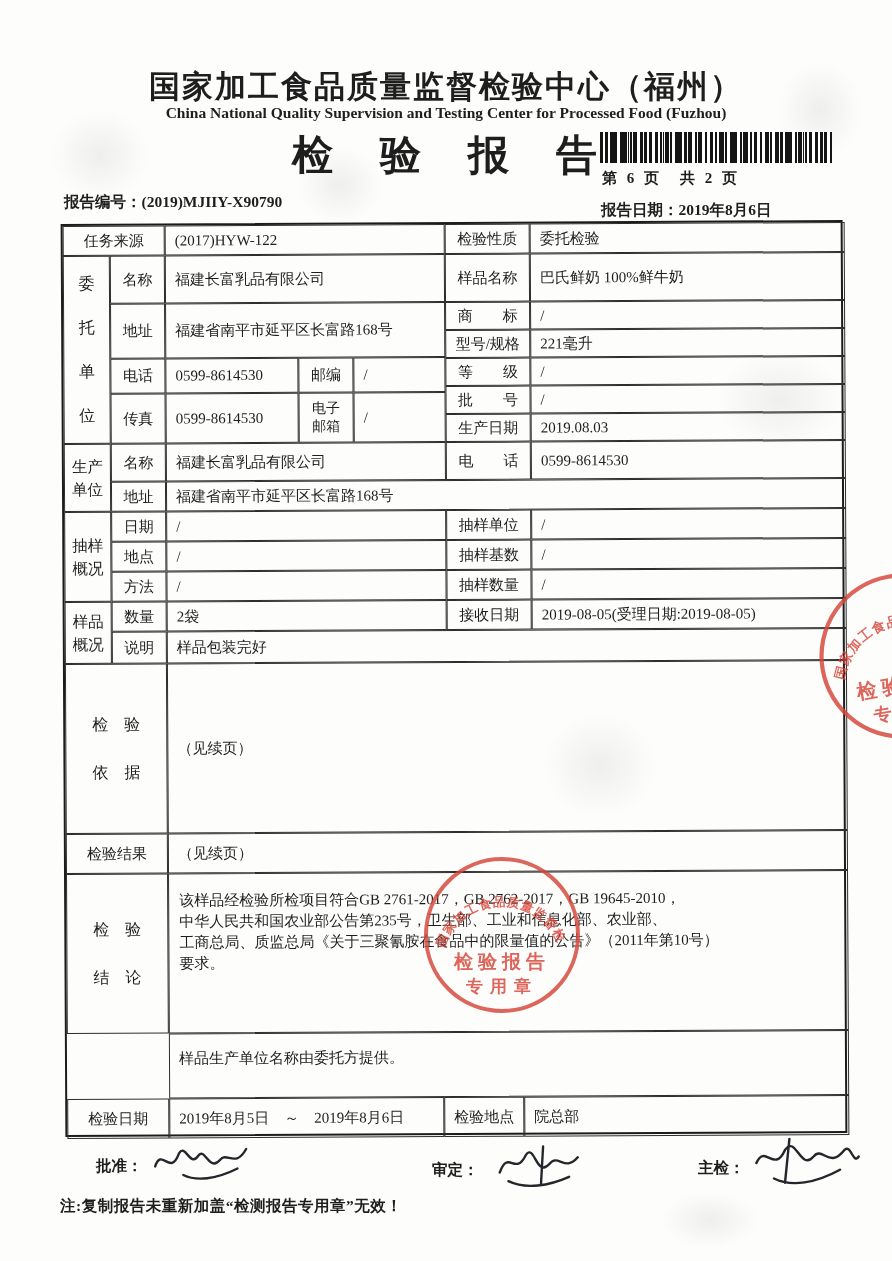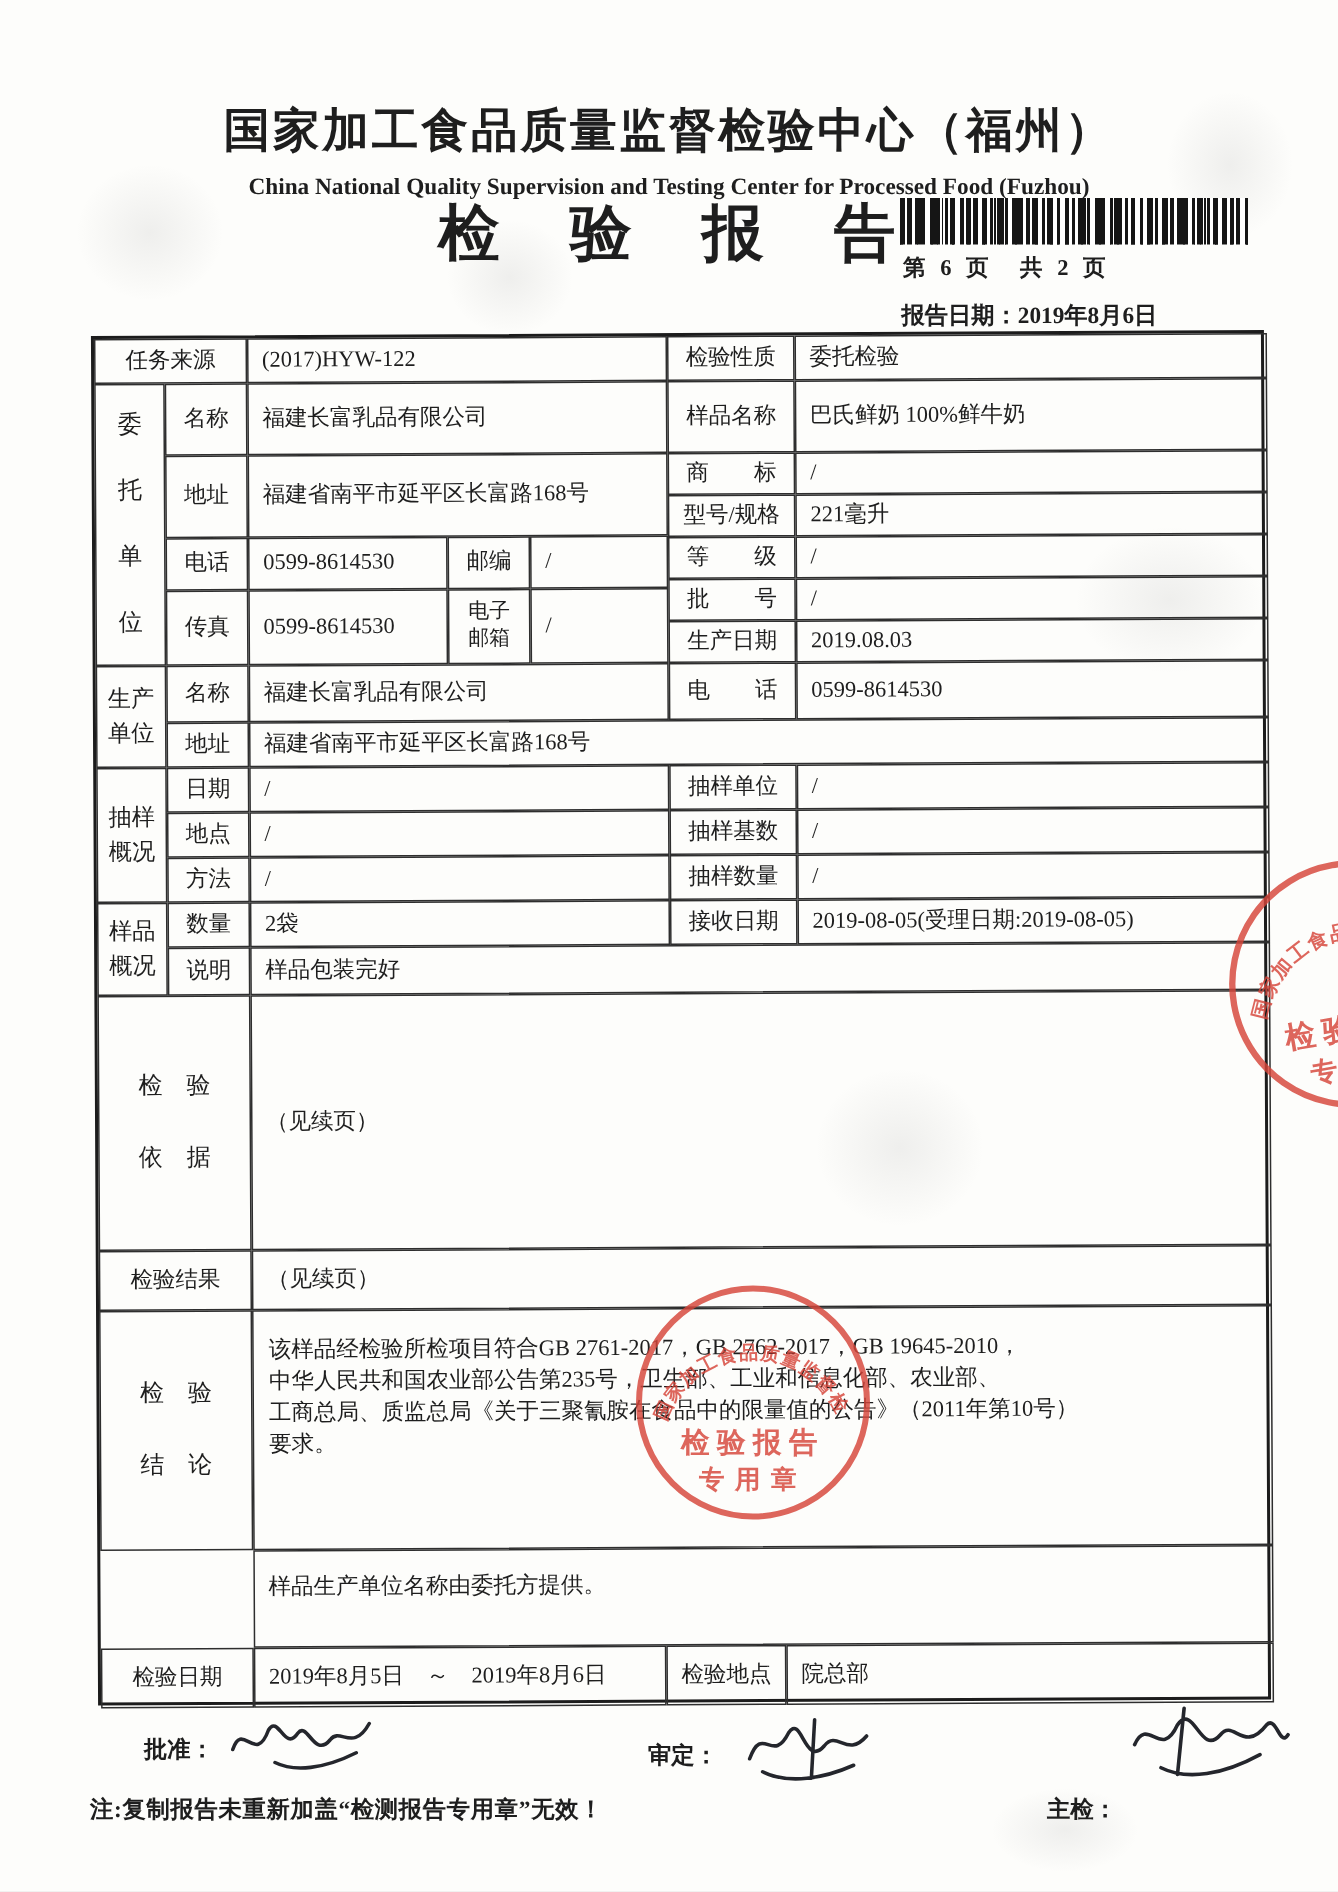--- a/index.html
+++ b/index.html
@@ -6,21 +6,21 @@
   .sheet{
     position:relative;width:892px;height:1261px;overflow:hidden;
     background:#fdfdfb;
     font-family:"Liberation Serif","DejaVu Serif",serif;
     color:#1e1e1e;
     padding-left:28px;
   }
   .abs{position:absolute;}
   .center{left:0;width:892px;text-align:center;}
   .org-cn{top:66px;font-size:31px;font-weight:700;letter-spacing:2px;}
-  .org-en{top:116px;font-size:15.5px;font-weight:700;}
+  .org-en{top:104px;font-size:15.5px;font-weight:700;}
   .title-cn{top:128px;font-size:41px;font-weight:700;letter-spacing:3px;}
   .title-en{top:172px;font-size:27px;font-weight:700;letter-spacing:2px;}
   .page-info{left:602px;top:169px;font-size:15px;letter-spacing:3px;font-weight:600;}
   .report-no{left:64px;top:192px;font-size:15.5px;font-weight:600;}
   .report-date{left:601px;top:200px;font-size:15.5px;font-weight:600;}
   .barcode{
     left:600px;top:132px;width:232px;height:31px;background-color:#fff;
     background-image:
       repeating-linear-gradient(90deg,#151515 0 2px,transparent 2px 5px),
       repeating-linear-gradient(90deg,#151515 0 1px,transparent 1px 7px),
@@ -55,20 +55,23 @@
   <div class="blob" style="left:760px;top:40px;width:120px;height:140px;"></div>
   <div class="blob" style="left:690px;top:330px;width:180px;height:140px;"></div>
   <div class="blob" style="left:520px;top:690px;width:160px;height:150px;"></div>
   <div class="blob" style="left:640px;top:1180px;width:140px;height:80px;"></div>
 
   <div class="abs center org-cn">国家加工食品质量监督检验中心（福州）</div>
   <div class="abs center org-en">China National Quality Supervision and Testing Center for Processed Food (Fuzhou)</div>
   <div class="abs center title-cn">检　验　报　告</div>
   <div class="abs barcode"></div>
   <div class="abs page-info">第 6 页　共 2 页</div>
+  <div class="abs report-no">
+    <span>报告编号：</span><span>(2019)MJIIY-X90790</span>
+  </div>
   <div class="abs report-date">
     <span>报告日期：</span><span>2019年8月6日</span>
   </div>
 
   <div class="abs tbl">
 
     <div class="c lab" style="left:0;top:0;width:102px;height:30px;">任务来源</div>
     <div class="c val" style="left:102px;top:0;width:280px;height:30px;">(2017)HYW-122</div>
     <div class="c lab" style="left:382px;top:0;width:85px;height:30px;">检验性质</div>
     <div class="c val" style="left:467px;top:0;width:315px;height:30px;">委托检验</div>
@@ -186,20 +189,20 @@
   <div class="abs sig-label" style="left:96px;top:1156px;">批准：</div>
   <svg class="sig" style="left:150px;top:1136px;" width="110" height="52" viewBox="0 0 100 48">
     <path d="M4,28 C10,10 18,38 26,16 C32,6 36,30 44,18 C50,10 54,34 64,22 C70,14 78,30 88,12 M30,36 C42,42 60,40 80,30" fill="none" stroke="#24262c" stroke-width="2.2" stroke-linecap="round"></path>
   </svg>
 
   <div class="abs sig-label" style="left:432px;top:1160px;">审定：</div>
   <svg class="sig" style="left:492px;top:1140px;" width="100" height="52" viewBox="0 0 90 48">
     <path d="M6,30 C14,8 20,34 30,14 C38,2 40,36 52,22 C60,12 66,30 78,16 M14,38 C30,46 52,42 70,34 M46,6 L44,42" fill="none" stroke="#24262c" stroke-width="2.2" stroke-linecap="round"></path>
   </svg>
 
-  <div class="abs sig-label" style="left:698px;top:1158px;margin-top:38px;">主检：</div>
+  <div class="abs sig-label" style="left:698px;top:1158px;">主检：</div>
   <svg class="sig" style="left:752px;top:1134px;" width="110" height="56" viewBox="0 0 100 50">
     <path d="M4,26 C12,8 20,36 30,14 C40,0 44,34 56,20 C64,10 70,32 84,14 C90,8 92,28 97,20 M20,40 C36,48 58,44 80,32 M34,4 L30,44" fill="none" stroke="#24262c" stroke-width="2.2" stroke-linecap="round"></path>
   </svg>
 
   <div class="abs foot" style="left:60px;top:1196px;">注:复制报告未重新加盖“检测报告专用章”无效！</div>
 
 </div>
 
 </body></html>

